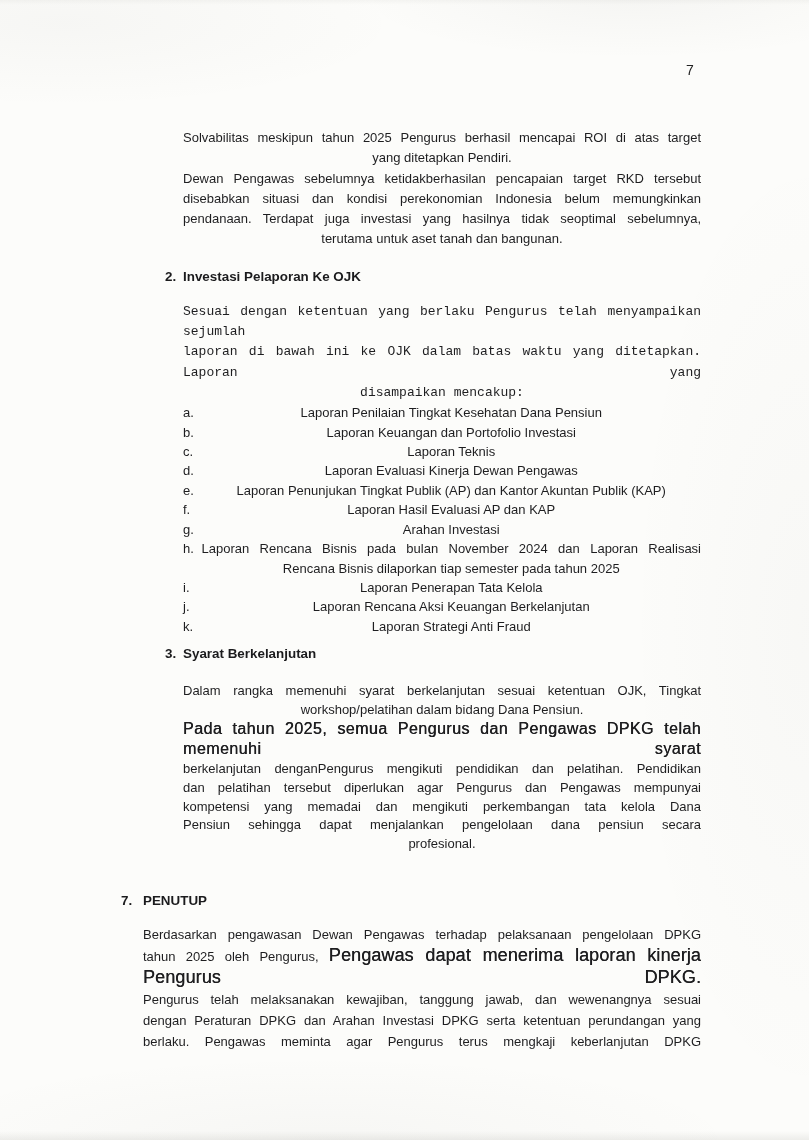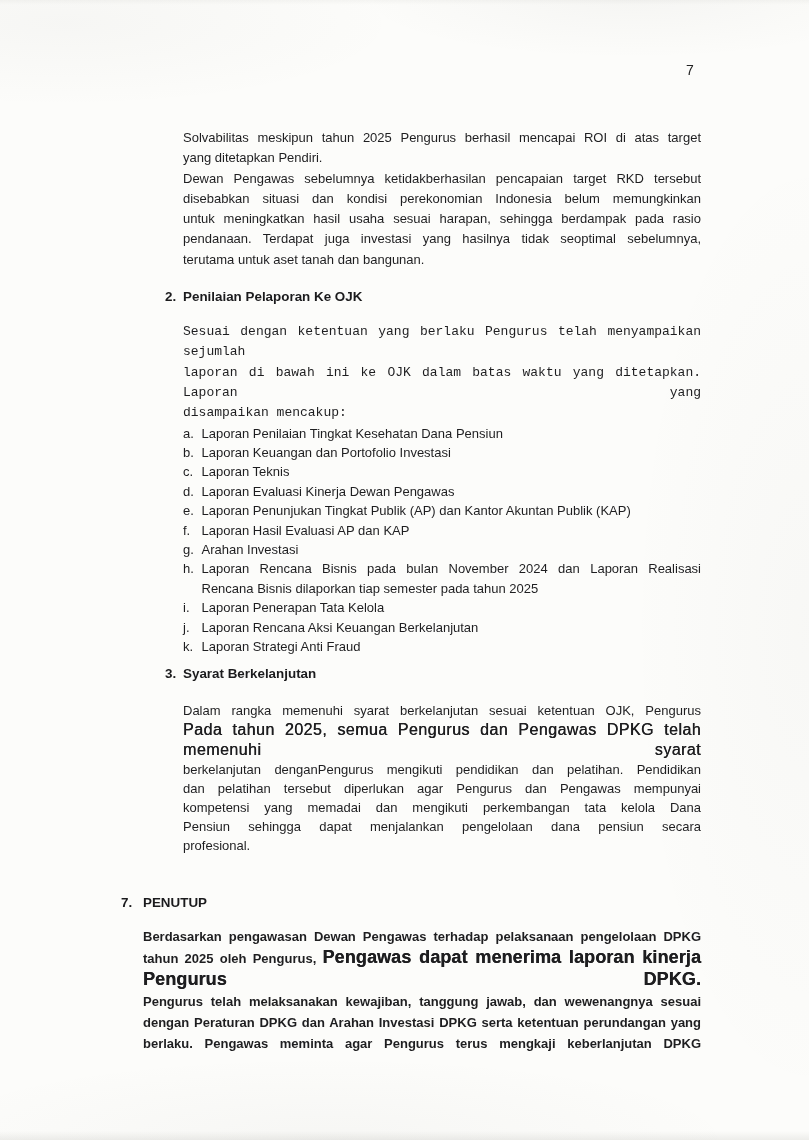--- a/index.html
+++ b/index.html
@@ -57,21 +57,21 @@
     margin-top: 26px;
   }
   
   .lvl1 { margin-left: 22px; width: 558px; }
   .lvl2 { margin-left: 62px; width: 518px; }
 
   
   .lh-a { line-height: 20.3px; }
   .lh-b { line-height: 19.4px; }
   .lh-c { line-height: 18.9px; }
-  .lh-d { line-height: 21px; font-weight: bold;   }
+  .lh-d { line-height: 21px;   }
 
   
   .mt-h2      { margin-top: 17px; }
   .mt-sesuai  { margin-top: 15px; font-family: Liberation Mono, monospace; }
   .mt-h3      { margin-top: 8px;  }
   .mt-dalam   { margin-top: 18px; }
   .mt-h7      { margin-top: 37px; }
   .mt-closing { margin-top: 13px; }
 
   .heading {
@@ -80,21 +80,21 @@
     font-size: 13.4px;
     line-height: 20px;
     color: #1b1b1d;
   }
   .heading.sub { margin-left: 44px; }
   .heading.sub .hnum { flex: 0 0 18px; font-weight: 700; }
   .heading.top { margin-left: 0; }
   .heading.top .hnum { flex: 0 0 22px; font-weight: 700; }
 
   .tline {
-    text-align: left;
+    text-align: center;
     white-space: normal;
   }
   .tline.just {
     text-align: justify;
     text-align-last: justify;
   }
 
   .list .lrow { display: flex; }
   .list .lmark { flex: 0 0 18.5px; }
   .list .ltext { flex: 1 1 auto; min-width: 0; }
@@ -121,28 +121,27 @@
   <div class="content">
 
     <div class="para lvl2 lh-a">
         <div class="tline just"><span>Solvabilitas meskipun tahun 2025 Pengurus berhasil mencapai ROI di atas target</span></div>
         <div class="tline"><span>yang ditetapkan Pendiri.</span></div>
       </div>
 
     <div class="para lvl2 lh-a">
         <div class="tline just"><span>Dewan Pengawas sebelumnya ketidakberhasilan pencapaian target RKD tersebut</span></div>
         <div class="tline just"><span>disebabkan situasi dan kondisi perekonomian Indonesia belum memungkinkan</span></div>
-        <div class="tline just"><span>untuk meningkatkan hasil usaha sesuai harapan, sehingga berdampak pada rasio</span></div>
         <div class="tline just"><span>pendanaan. Terdapat juga investasi yang hasilnya tidak seoptimal sebelumnya,</span></div>
         <div class="tline"><span>terutama untuk aset tanah dan bangunan.</span></div>
       </div>
 
     <div class="heading sub mt-h2">
       <span class="hnum">2.</span>
-      <span class="htitle">Penilaian Pelaporan Ke OJK</span>
+      <span class="htitle">Investasi Pelaporan Ke OJK</span>
     </div>
 
     <div class="para lvl2 lh-a mt-sesuai">
         <div class="tline just"><span>Sesuai dengan ketentuan yang berlaku Pengurus telah menyampaikan sejumlah</span></div>
         <div class="tline just"><span>laporan di bawah ini ke OJK dalam batas waktu yang ditetapkan. Laporan yang</span></div>
         <div class="tline"><span>disampaikan mencakup:</span></div>
       </div>
 
     <div class="list lvl2 lh-b">
         <div class="lrow">
@@ -213,21 +212,22 @@
           </div>
         </div>
       </div>
 
     <div class="heading sub mt-h3">
       <span class="hnum">3.</span>
       <span class="htitle">Syarat Berkelanjutan</span>
     </div>
 
     <div class="para lvl2 lh-c mt-dalam">
-        <div class="tline just"><span>Dalam rangka memenuhi syarat berkelanjutan sesuai ketentuan OJK, Pengurus</span></div>
+        <div class="tline just"><span>Dalam rangka memenuhi syarat berkelanjutan sesuai ketentuan OJK, Tingkat</span></div>
+        <div class="tline"><span>workshop/pelatihan dalam bidang Dana Pensiun.</span></div>
       </div>
 
     <div class="para lvl2 lh-c">
         <div class="tline just"><span class="alt-a">Pada tahun 2025, semua Pengurus dan Pengawas DPKG telah memenuhi syarat</span></div>
         <div class="tline just"><span>berkelanjutan denganPengurus mengikuti pendidikan dan pelatihan. Pendidikan</span></div>
         <div class="tline just"><span>dan pelatihan tersebut diperlukan agar Pengurus dan Pengawas mempunyai</span></div>
         <div class="tline just"><span>kompetensi yang memadai dan mengikuti perkembangan tata kelola Dana</span></div>
         <div class="tline just"><span>Pensiun sehingga dapat menjalankan pengelolaan dana pensiun secara</span></div>
         <div class="tline"><span>profesional.</span></div>
       </div>

